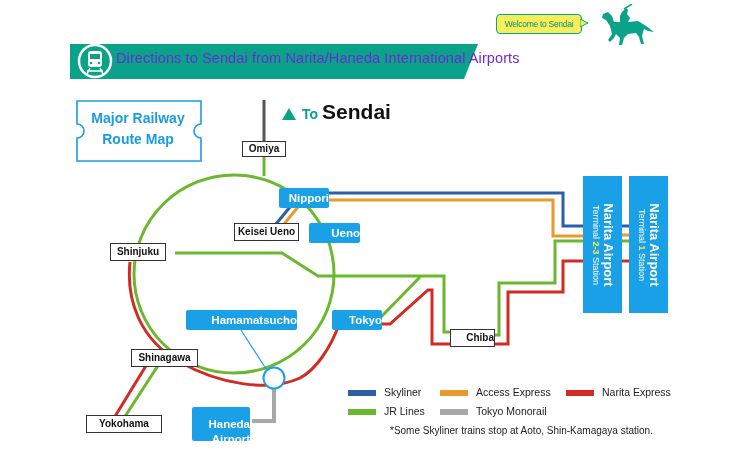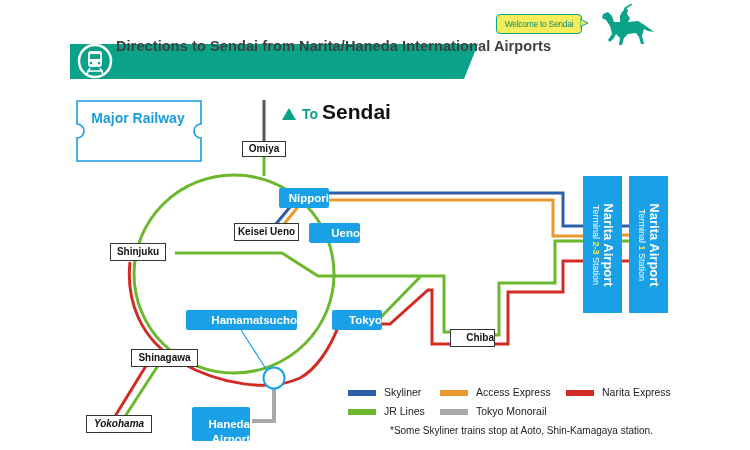--- a/index.html
+++ b/index.html
@@ -1,19 +1,19 @@
 <!DOCTYPE html>
 <html><head>
 <meta charset="utf-8">
 <style>
   html, body { margin:0; padding:0; background:#ffffff; }
   body { width:750px; height:450px; position:relative; overflow:hidden; font-family:"Liberation Sans", sans-serif; }
   .abs { position:absolute; }
   #banner { left:70px; top:44px; width:408px; height:35px; }
-  #banner-text { left:116px; top:38px; font-size:14.5px; font-weight:bold; color:#404040; letter-spacing:0.1px; white-space:nowrap; }
+  #banner-text { left:116px; top:50px; font-size:14.5px; font-weight:normal; color:#6d28d9; letter-spacing:0.1px; white-space:nowrap; }
   #welcome { left:496px; top:14px; width:84px; height:18px; background:#f5ee5a; border:1.5px solid #0aa389; border-radius:4px; font-size:8.5px; color:#0a8f78; text-align:center; line-height:18px; white-space:nowrap; letter-spacing:-0.3px; }
   #map-title { left:76px; top:100px; width:126px; height:62px; }
   #map-title-text { left:76px; top:108px; width:124px; text-align:center; color:#1a9de0; font-weight:bold; font-size:14px; line-height:21px; }
   #to-sendai { left:282px; top:100px; white-space:nowrap; }
   #to-sendai .to { color:#0aa389; font-weight:bold; font-size:14px; margin-left:6px; }
   #to-sendai .city { color:#111; font-weight:bold; font-size:21px; margin-left:4px; }
   .lbl-w { position:absolute; background:#fff; border:1.5px solid #333; color:#111; font-weight:bold; font-size:10px; text-align:center; white-space:nowrap; box-sizing:border-box; }
   .lbl-b { position:absolute; background:#1aa0e6; color:#fff; font-weight:bold; font-size:11.5px; text-align:right; white-space:nowrap; border-radius:2px; box-sizing:border-box; }
   .narita { position:absolute; background:#1aa0e6; color:#fff; box-sizing:border-box; }
   .narita .vt { position:absolute; left:50%; top:50%; transform:translate(-50%,-50%) rotate(90deg); white-space:nowrap; text-align:center; }
@@ -50,20 +50,21 @@
   <path d="M5,10 L10,8 L14,12 L16,18 L30,18 L40,17 L48,22 L56,28 L50,27 L46,25 L44,32 L46,40 L43,40 L41,33 L38,29 L30,30 L26,34 L24,41 L21,41 L22,34 L18,30 L16,34 L12,38 L10,36 L14,30 L12,22 L8,16 L4,14 Z" fill="#0aa389"></path>
   <path d="M22,18 L22,12 L24,8 L26,6 L28,4 L30,6 L29,10 L32,14 L30,18 Z" fill="#0aa389"></path>
   <line x1="26" y1="5" x2="34" y2="0" stroke="#0aa389" stroke-width="1.5"></line>
 </svg>
 
 <svg id="map-title" class="abs" viewBox="0 0 126 62">
   <path d="M1,1 H125 V24 A7,7 0 0 0 125,38 V61 H1 V38 A7,7 0 0 0 1,24 Z" fill="#fff" stroke="#1a9de0" stroke-width="1.6"></path>
 </svg>
 <div id="map-title-text" class="abs">
   <div>Major Railway</div>
+  <div>Route Map</div>
 </div>
 
 <div id="to-sendai" class="abs">
   <svg style="width:14px;height:12px;vertical-align:-1px;" viewBox="0 0 14 12">
       <polygon points="7,0 14,12 0,12" fill="#0aa389"></polygon>
     </svg><span class="to">To</span><span class="city">Sendai</span>
 </div>
 
 <svg class="abs" style="left:0;top:0;width:750px;height:450px;" viewBox="0 0 750 450">
 
@@ -103,21 +104,21 @@
 
 <div class="lbl-w" style="left:242px;top:141px;width:44px;height:16px;line-height:13px;">Omiya</div>
 <div class="lbl-b" style="left:279px;top:188px;width:50px;height:20px;line-height:20px;">Nippori</div>
 <div class="lbl-w" style="left:234px;top:223px;width:65px;height:18px;line-height:15px;">Keisei Ueno</div>
 <div class="lbl-b" style="left:309px;top:223px;width:51px;height:20px;line-height:20px;">Ueno</div>
 <div class="lbl-w" style="left:110px;top:243px;width:56px;height:18px;line-height:15px;">Shinjuku</div>
 <div class="lbl-b" style="left:186px;top:310px;width:111px;height:20px;line-height:20px;">Hamamatsucho</div>
 <div class="lbl-b" style="left:332px;top:310px;width:50px;height:20px;line-height:20px;">Tokyo</div>
 <div class="lbl-w" style="left:450px;top:329px;width:45px;height:18px;line-height:15px;text-align:right;">Chiba</div>
 <div class="lbl-w" style="left:131px;top:349px;width:67px;height:18px;line-height:15px;">Shinagawa</div>
-<div class="lbl-w" style="left:86px;top:415px;width:66px;height:18px;line-height:15px;font-style:italic;">Yokohama</div>
+<div class="lbl-w" style="left:86px;top:415px;width:76px;height:18px;line-height:15px;">Yokohama</div>
 <div class="lbl-b" style="left:192px;top:407px;width:58px;height:34px;line-height:15px;padding-top:10px;">
   <div>Haneda</div>
   <div>Airport</div>
 </div>
 
 <div class="narita" style="left:583px;top:176px;width:39px;height:137px;">
   <div class="vt">
     <span class="main">Narita Airport</span>
     <span class="sub"><span>Terminal </span><span class="hl">2-3</span><span> Station</span></span>
   </div>

